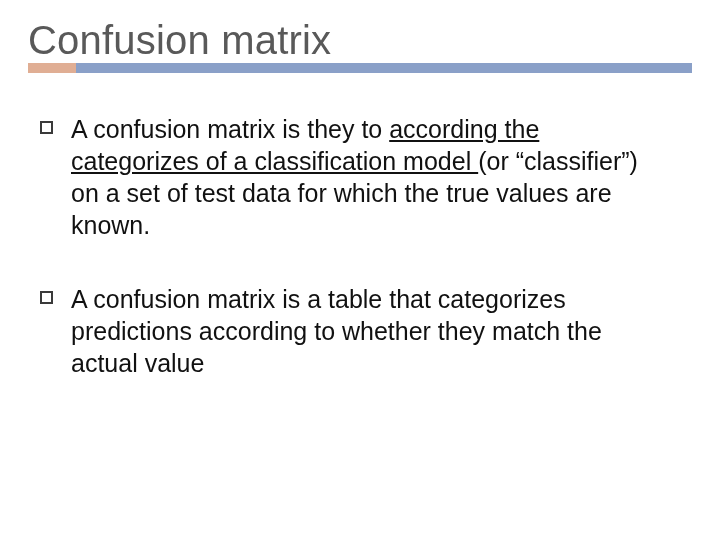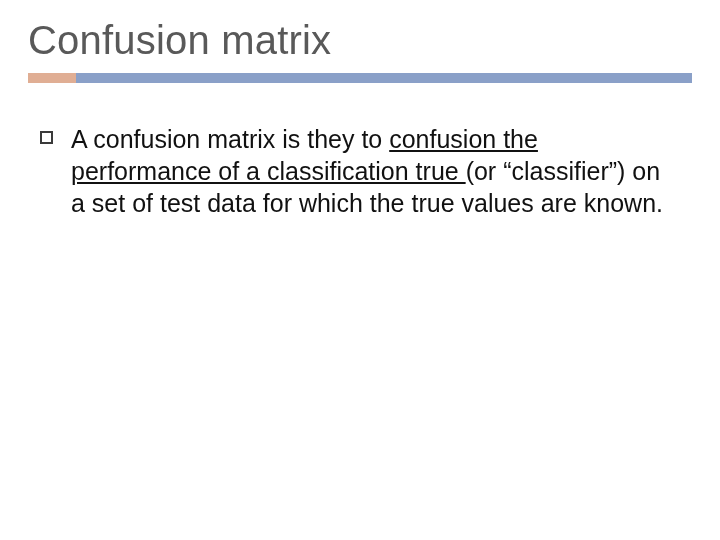--- a/index.html
+++ b/index.html
@@ -12,21 +12,21 @@
   .slide {
     width: 720px;
     height: 540px;
     padding: 18px 28px 28px 28px;
     position: relative;
   }
   .title {
     font-size: 40px;
     color: #595959;
     font-weight: 400;
-    margin-bottom: 10px;
+    margin-bottom: 0;
     letter-spacing: 0.2px;
   }
   .divider {
     display: flex;
     height: 10px;
     width: 100%;
     margin-bottom: 40px;
   }
   .divider .accent {
     width: 48px;
@@ -70,20 +70,26 @@
   <div class="divider">
     <div class="accent"></div>
     <div class="rest"></div>
   </div>
 
   <div class="content">
 
     <div class="bullet-item">
       <div class="bullet-icon"></div>
       <div class="bullet-text">
-        <span>A confusion matrix is they to </span><span class="u">confusion the</span><span> </span><span class="u">performance of a classification true </span><span>(or “classifier”) on a set of test data for which the true values are known.</span>
+        <span>A confusion matrix is they to </span><span class="u">according the</span><span> </span><span class="u">categorizes of a classification model </span><span>(or “classifier”) on a set of test data for which the true values are known.</span>
       </div>
     </div>
 
+    <div class="bullet-item">
+      <div class="bullet-icon"></div>
+      <div class="bullet-text">
+        <span>A confusion matrix is a table that categorizes predictions according to whether they match the actual value</span><span class="u"></span><span></span><span class="u"></span><span></span>
+      </div>
+    </div>
 
   </div>
 
 </div>
 
 </body></html>

